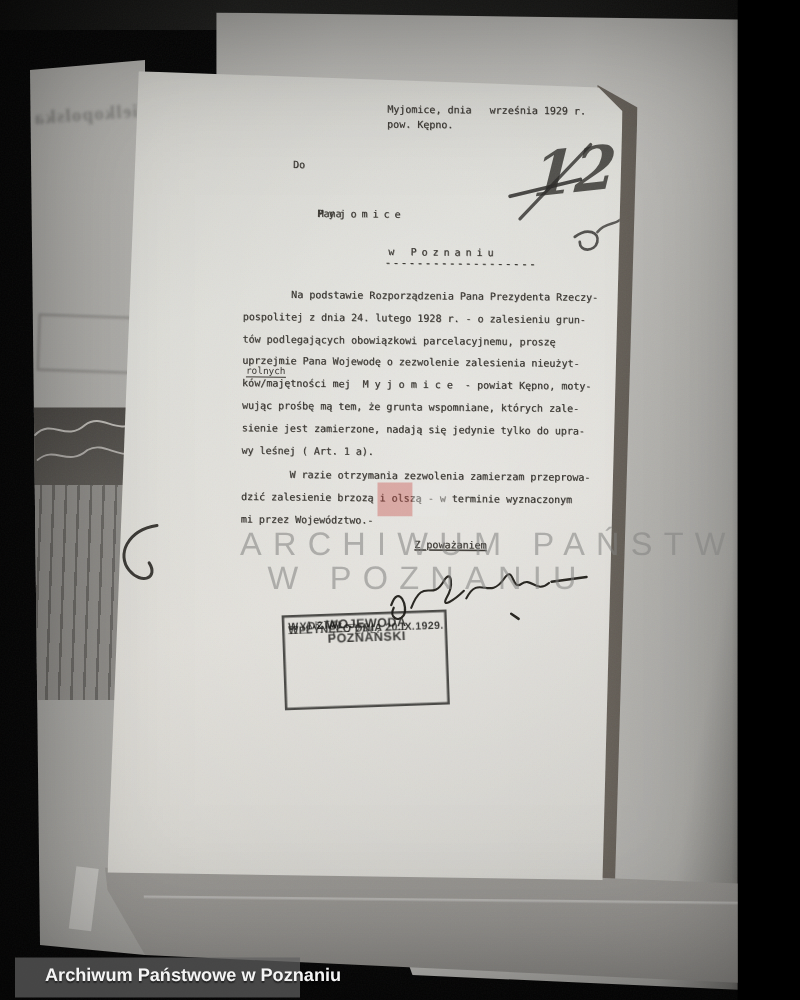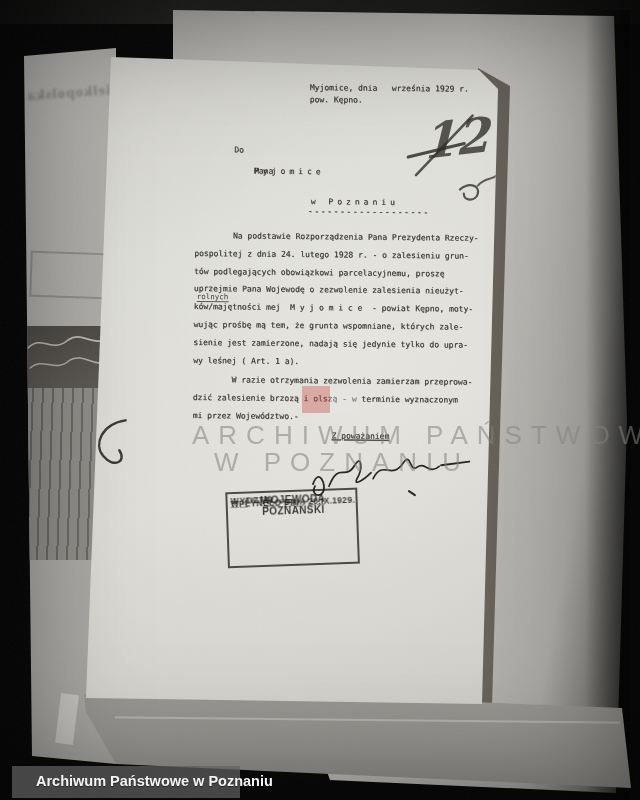--- a/index.html
+++ b/index.html
@@ -1,16 +1,16 @@
 <!DOCTYPE html>
 <html><head>
 <meta charset="utf-8">
 <style>
   html,body{margin:0;padding:0;background:#000;}
-  #stage{position:relative;width:640px;height:800px;overflow:hidden;background:#050505;
+  #stage{position:relative;width:590px;height:800px;overflow:hidden;background:#050505;
          font-family:"Liberation Sans",sans-serif;}
   #stage *{position:absolute;box-sizing:border-box;}
 
   .top-band{left:0;top:0;width:640px;height:24px;
     background:linear-gradient(to right,#0c0c0b,#222220 30%,#1d1d1b 70%,#0a0a09);}
 
   
   .back-sheet{left:0;top:0;width:640px;height:800px;
     clip-path:polygon(173px 10px,614px 16px,627px 420px,616px 793px,330px 780px,200px 420px,173px 60px);
     background:linear-gradient(100deg,#9b9a96,#bdbcb8 35%,#c3c2be 60%,#a9a8a4 85%,#5c5b57 98%);}
@@ -118,21 +118,21 @@
   <div class="mid-sheet"></div>
   <div class="mid-highlight"></div>
   <div class="white-tab"></div>
 
   <div class="main-sheet">
     <div class="letter">
 
       <div class="tw tw-sm" style="left:307px;top:82px;">Myjomice, dnia   września 1929 r.</div>
       <div class="tw tw-sm" style="left:307px;top:94px;">pow. Kępno.</div>
 
-      <div class="tw" style="left:232px;top:142px;">Do</div>
+      <div class="tw" style="left:232px;top:124px;">Do</div>
 
       <div class="tw" style="left:252px;top:163px;"><span>Pana </span><span class="sp4">Myjomice</span></div>
 
       <div class="tw sp4" style="left:309px;top:193px;">w Poznaniu</div>
       <div class="tw underline-dashes" style="left:306px;top:203px;">-------------------</div>
 
       <div style="left:193px;top:228px;">
         <div class="tw" style="position:static;">        Na podstawie Rozporządzenia Pana Prezydenta Rzeczy-</div>
         <div class="tw" style="position:static;">pospolitej z dnia 24. lutego 1928 r. - o zalesieniu grun-</div>
         <div class="tw" style="position:static;">tów podlegających obowiązkowi parcelacyjnemu, proszę</div>

